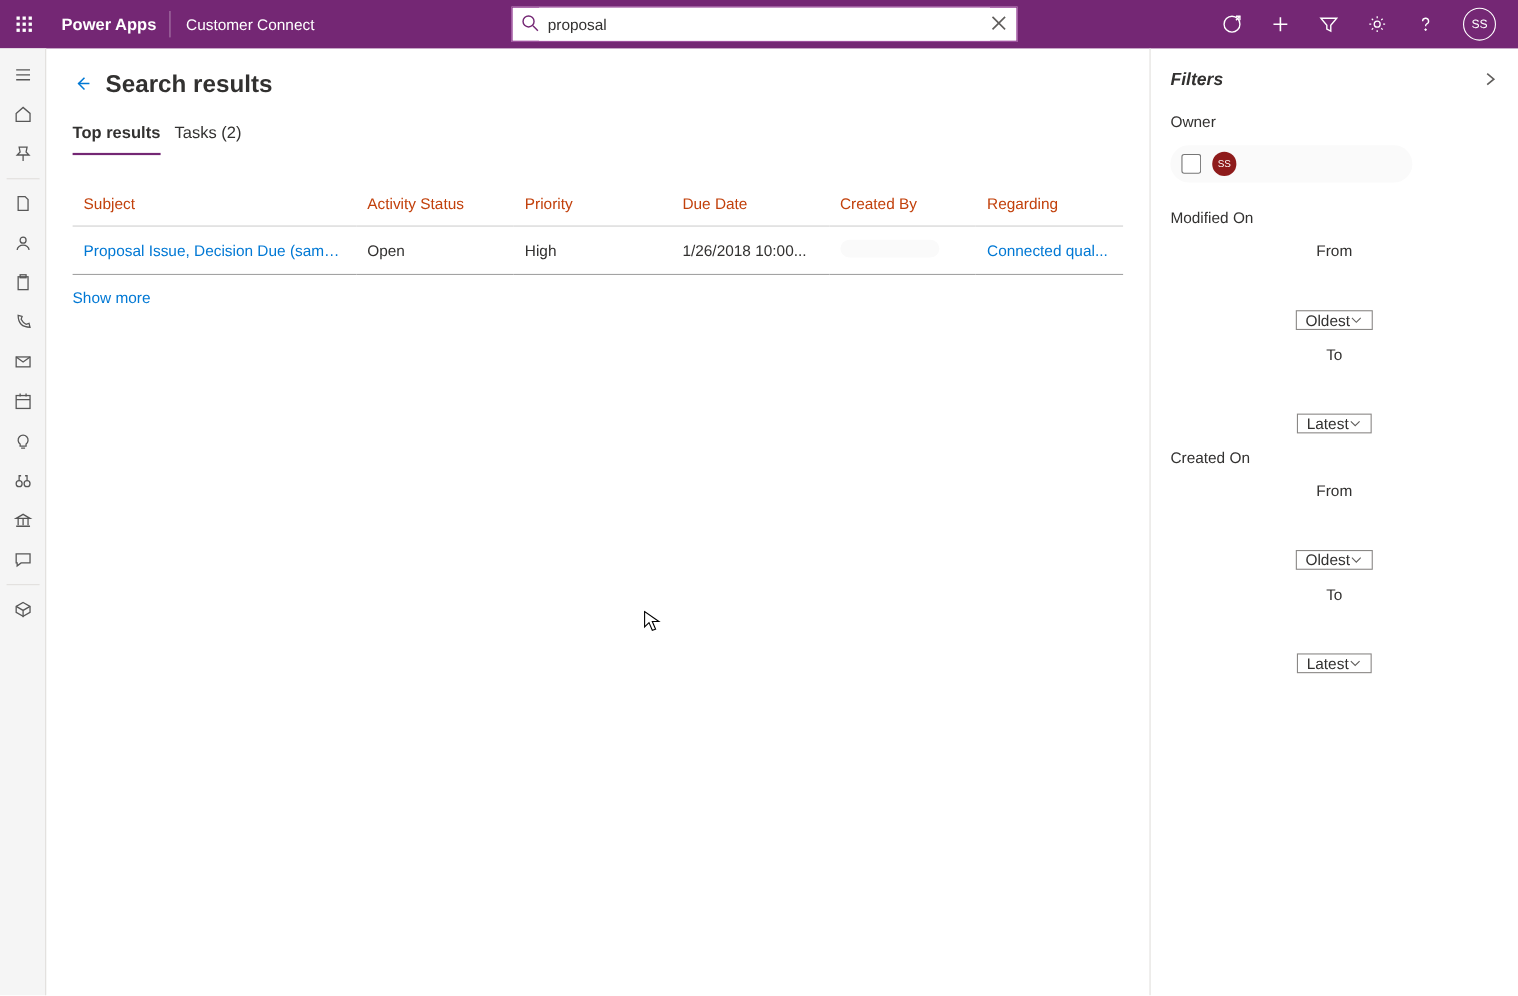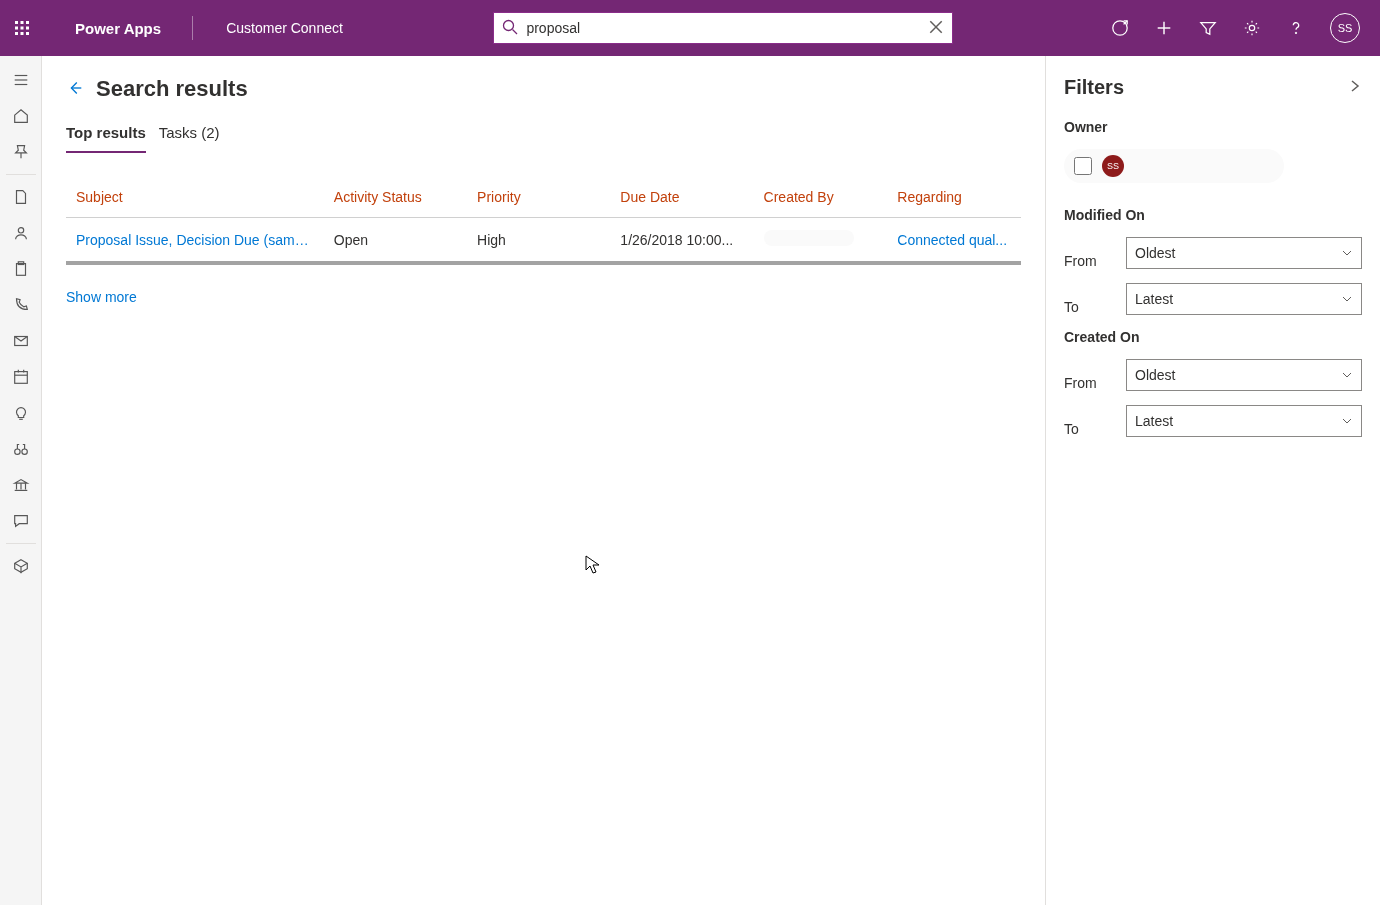--- a/index.html
+++ b/index.html
@@ -1,20 +1,20 @@
 <!DOCTYPE html>
 <html><head>
 <meta charset="utf-8">
 <style>
   * { box-sizing: border-box; margin: 0; padding: 0; }
   body { font-family: "Segoe UI", -apple-system, sans-serif; font-size: 14px; color: #323130; background: #fff; overflow: hidden; }
   .app { display: flex; flex-direction: column; height: 905px; width: 1380px; }
 
   
-  .header { background: #742774; height: 56px; display: flex; align-items: center; color: #fff; gap: 19px; }
+  .header { background: #742774; height: 44px; display: flex; align-items: center; color: #fff; }
   .waffle { width: 44px; height: 44px; display: flex; align-items: center; justify-content: center; cursor: pointer; }
   .waffle svg { width: 16px; height: 16px; }
   .app-name { font-weight: 600; font-size: 15px; padding: 0 12px; }
   .divider-v { width: 1px; height: 24px; background: rgba(255,255,255,0.4); }
   .env-name { padding: 0 14px; font-size: 14px; }
   .searchbox-wrap { flex: 1; display: flex; justify-content: center; }
   .searchbox { width: 460px; height: 32px; background: #fff; border: 1px solid #8a2d8a; display: flex; align-items: center; padding: 0 8px; }
   .searchbox svg { width: 16px; height: 16px; fill: #742774; }
   .searchbox input { flex: 1; border: none; outline: none; height: 100%; padding: 0 8px; font-size: 14px; color: #323130; }
   .searchbox .clear { cursor: pointer; color: #605e5c; }
@@ -39,36 +39,36 @@
   .page-title { font-size: 22px; font-weight: 600; }
   .tabs { display: flex; gap: 13px; border-bottom: 0px solid transparent; margin-bottom: 24px; }
   .tab { padding-bottom: 10px; cursor: pointer; font-size: 15px; }
   .tab.active { font-weight: 600; border-bottom: 2px solid #742774; }
   .summary { font-size: 14px; margin-bottom: 24px; }
   .summary b { font-weight: 600; }
   .summary .feedback-yes, .summary .feedback-no { color: #0078d4; cursor: pointer; margin-left: 10px; }
   .section-label { font-weight: 600; font-size: 14px; margin-bottom: 12px; }
   table { width: 100%; border-collapse: collapse; }
   th { text-align: left; font-weight: 400; font-size: 14px; color: #c2410c; padding: 12px 10px; border-bottom: 1px solid #d0d0d0; }
-  td { padding: 12px 10px; border-bottom: 4px solid #a3a3a3; font-size: 14px; vertical-align: middle; white-space: nowrap; overflow: hidden; text-overflow: ellipsis; max-width: 0; }
+  td { padding: 12px 10px; border-bottom: 1px solid #a3a3a3; font-size: 14px; vertical-align: middle; white-space: nowrap; overflow: hidden; text-overflow: ellipsis; max-width: 0; }
   td.linkcell { color: #0078d4; cursor: pointer; }
   .redacted { display:inline-block; width: 90px; height: 16px; background: #fafafa; border-radius: 10px; }
-  .showmore { color: #0078d4; cursor: pointer; margin-top: 24px; font-size: 14px; }
+  .showmore { color: #0078d4; cursor: pointer; margin-top: 12px; font-size: 14px; }
 
   
   .filters { width: 335px; border-left: 1px solid #e1dfdd; padding: 20px 18px; }
   .filters-head { display: flex; align-items: center; justify-content: space-between; margin-bottom: 20px; }
-  .filters-title { font-size: 20px; font-weight: 600; }
+  .filters-title { font-size: 16px; font-weight: 600; font-style: italic; }
   .chev-right { cursor: pointer; color: #605e5c; }
   .clearall { display: flex; align-items: center; gap: 8px; color: #8a8886; font-size: 14px; cursor: pointer; margin-bottom: 20px; }
-  .flabel { font-weight: 700; font-size: 14px; margin-bottom: 14px; }
+  .flabel { font-weight: 400; font-size: 14px; margin-bottom: 14px; }
   .owner-row { display: flex; align-items: center; gap: 10px; background: #fafafa; border-radius: 18px; padding: 6px 10px; width: fit-content; min-width: 220px; margin-bottom: 24px; }
   .owner-row input[type=checkbox] { width: 18px; height: 18px; cursor: pointer; }
   .owner-chip { width: 22px; height: 22px; border-radius: 50%; background: #8e1b1b; color: #fff; font-size: 9px; display: flex; align-items: center; justify-content: center; }
-  .frow { display: flex; align-items: flex-end; justify-content: space-between; margin-bottom: 14px; gap: 14px; }
+  .frow { display: flex; align-items: center; justify-content: space-between; margin-bottom: 14px; gap: 14px; flex-direction: column; }
   .frow-label { font-size: 14px; color: #323130; flex: 0 0 48px; }
   .fsel { flex: 1; height: 32px; border: 1px solid #8a8886; padding: 0 8px; display: flex; align-items: center; justify-content: space-between; cursor: pointer; font-size: 14px; background: #fff; }
   .fsel svg { width: 12px; height: 12px; stroke: #605e5c; fill: none; }
 
   .cursor-pointer-shape { position: absolute; left: 585px; top: 555px; pointer-events: none; }
 </style>
 </head>
 <body>
 
 <div class="app">

